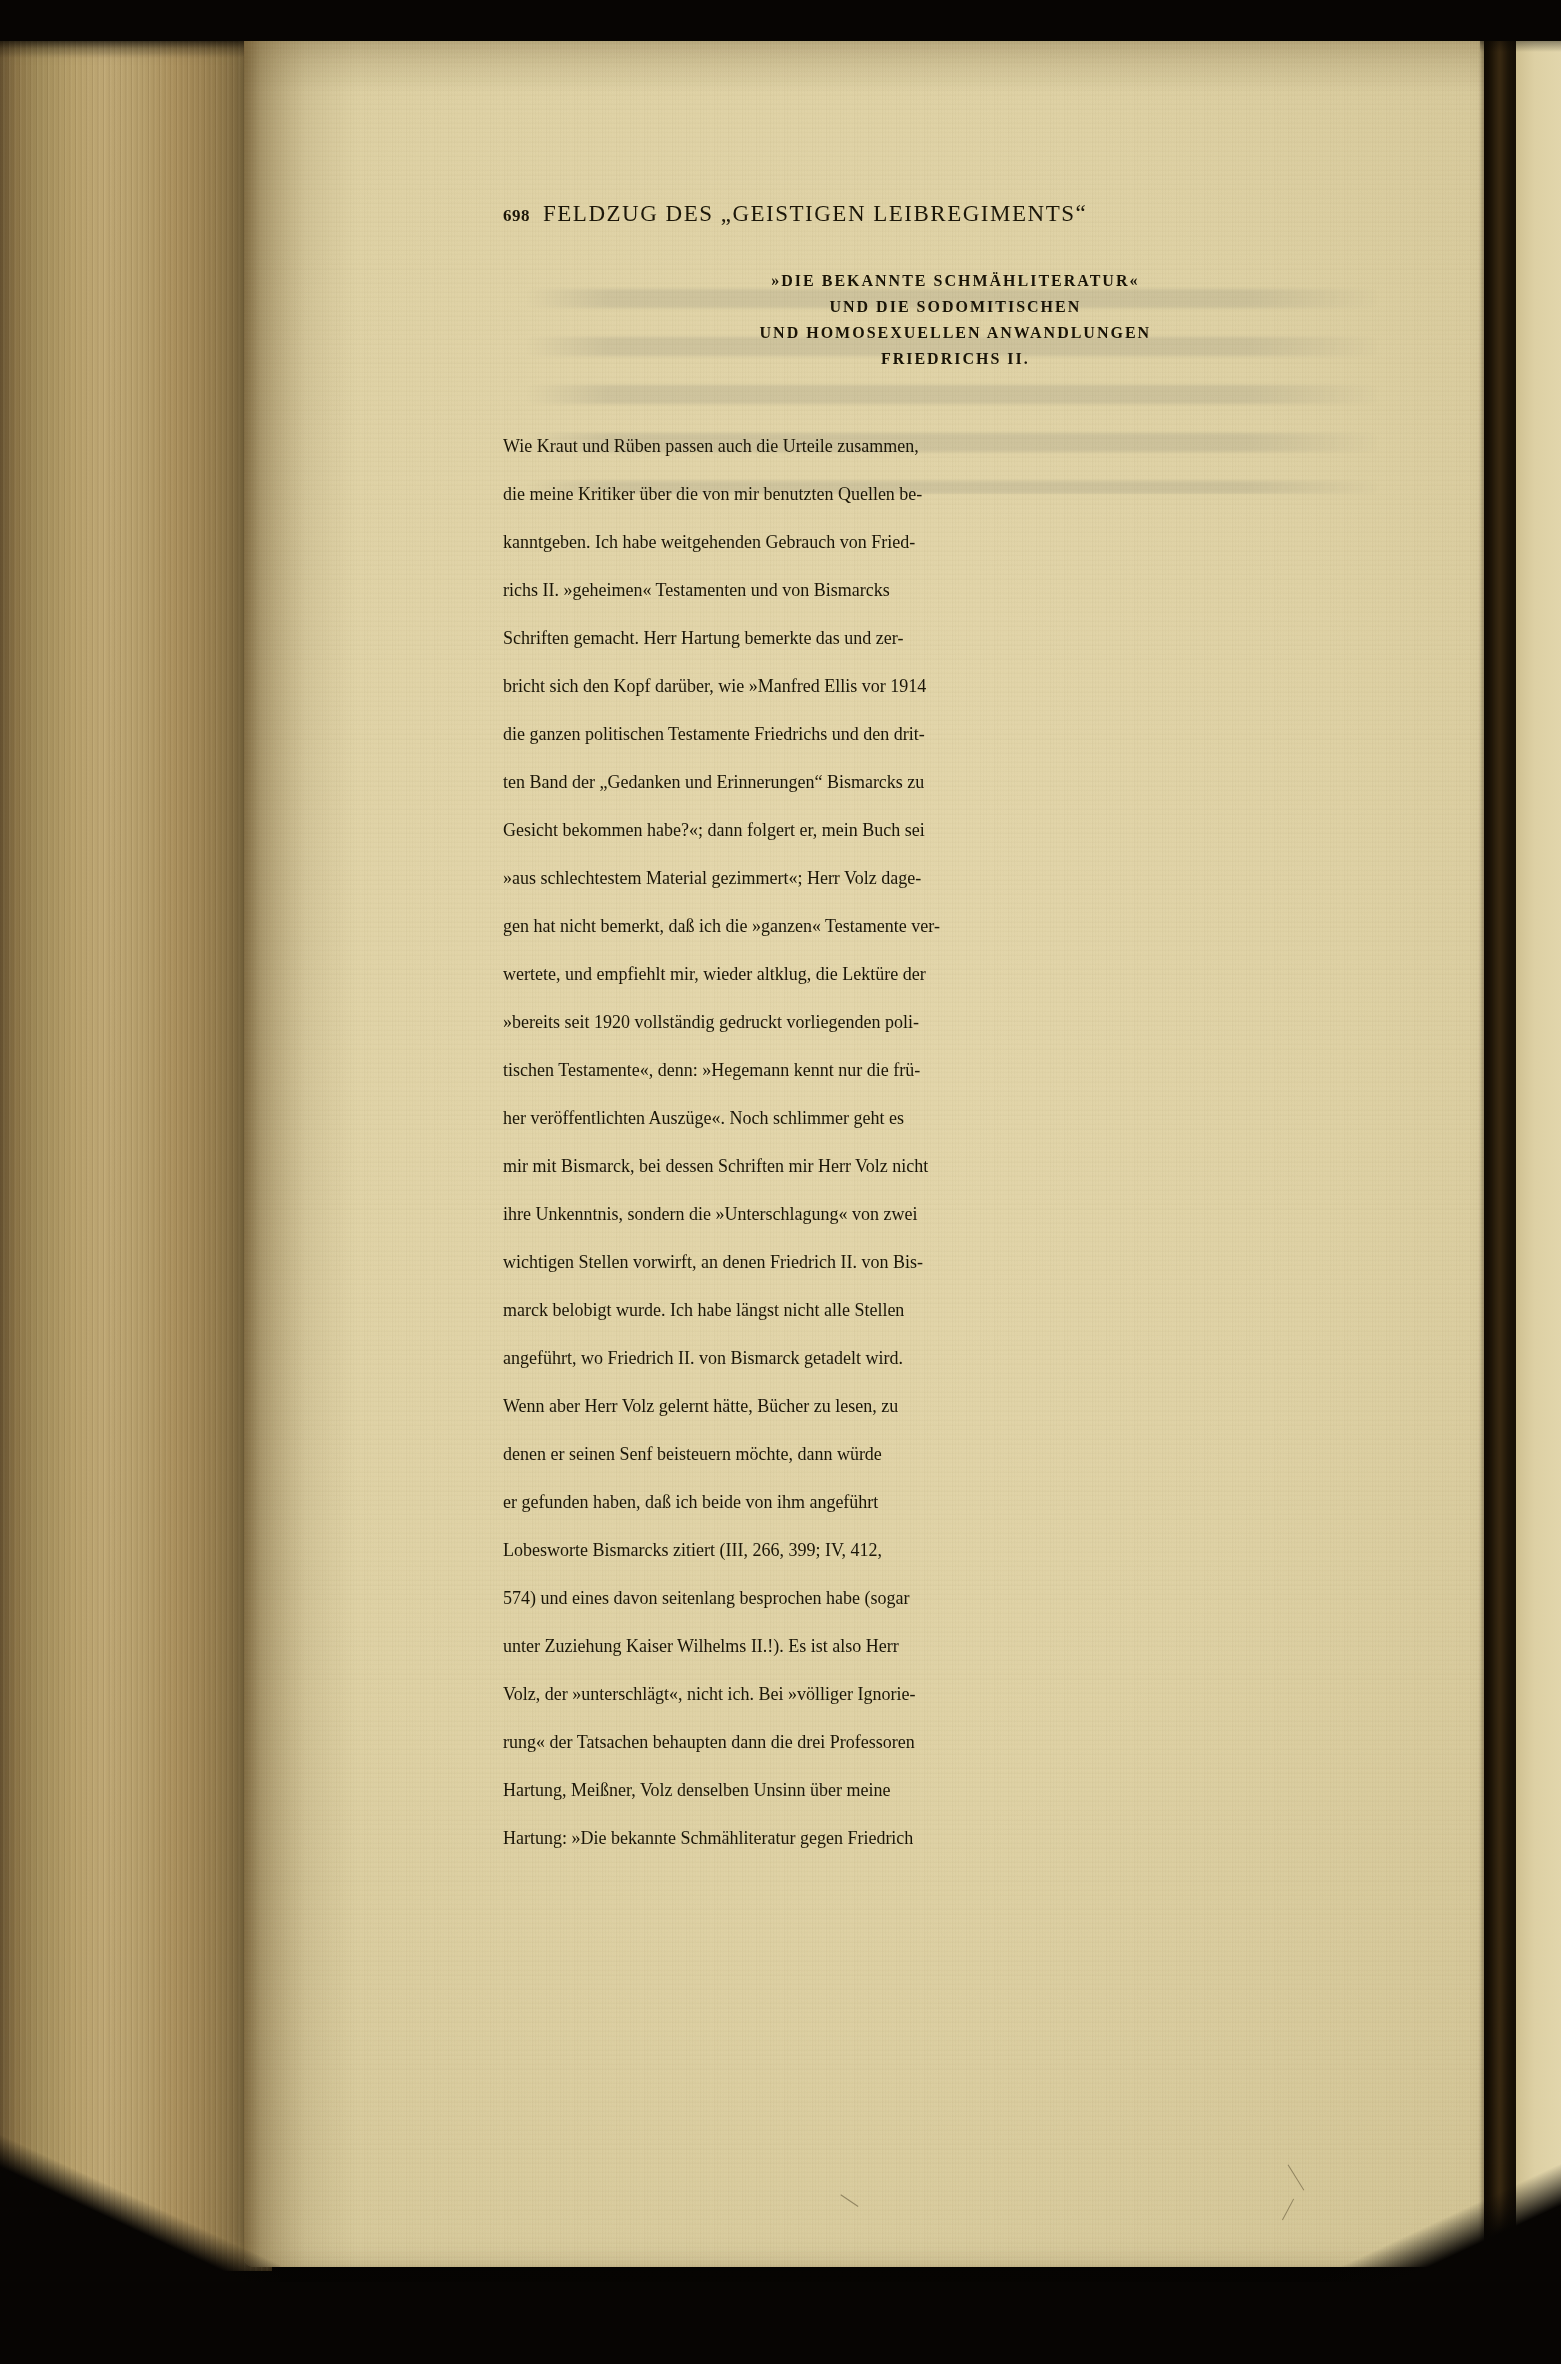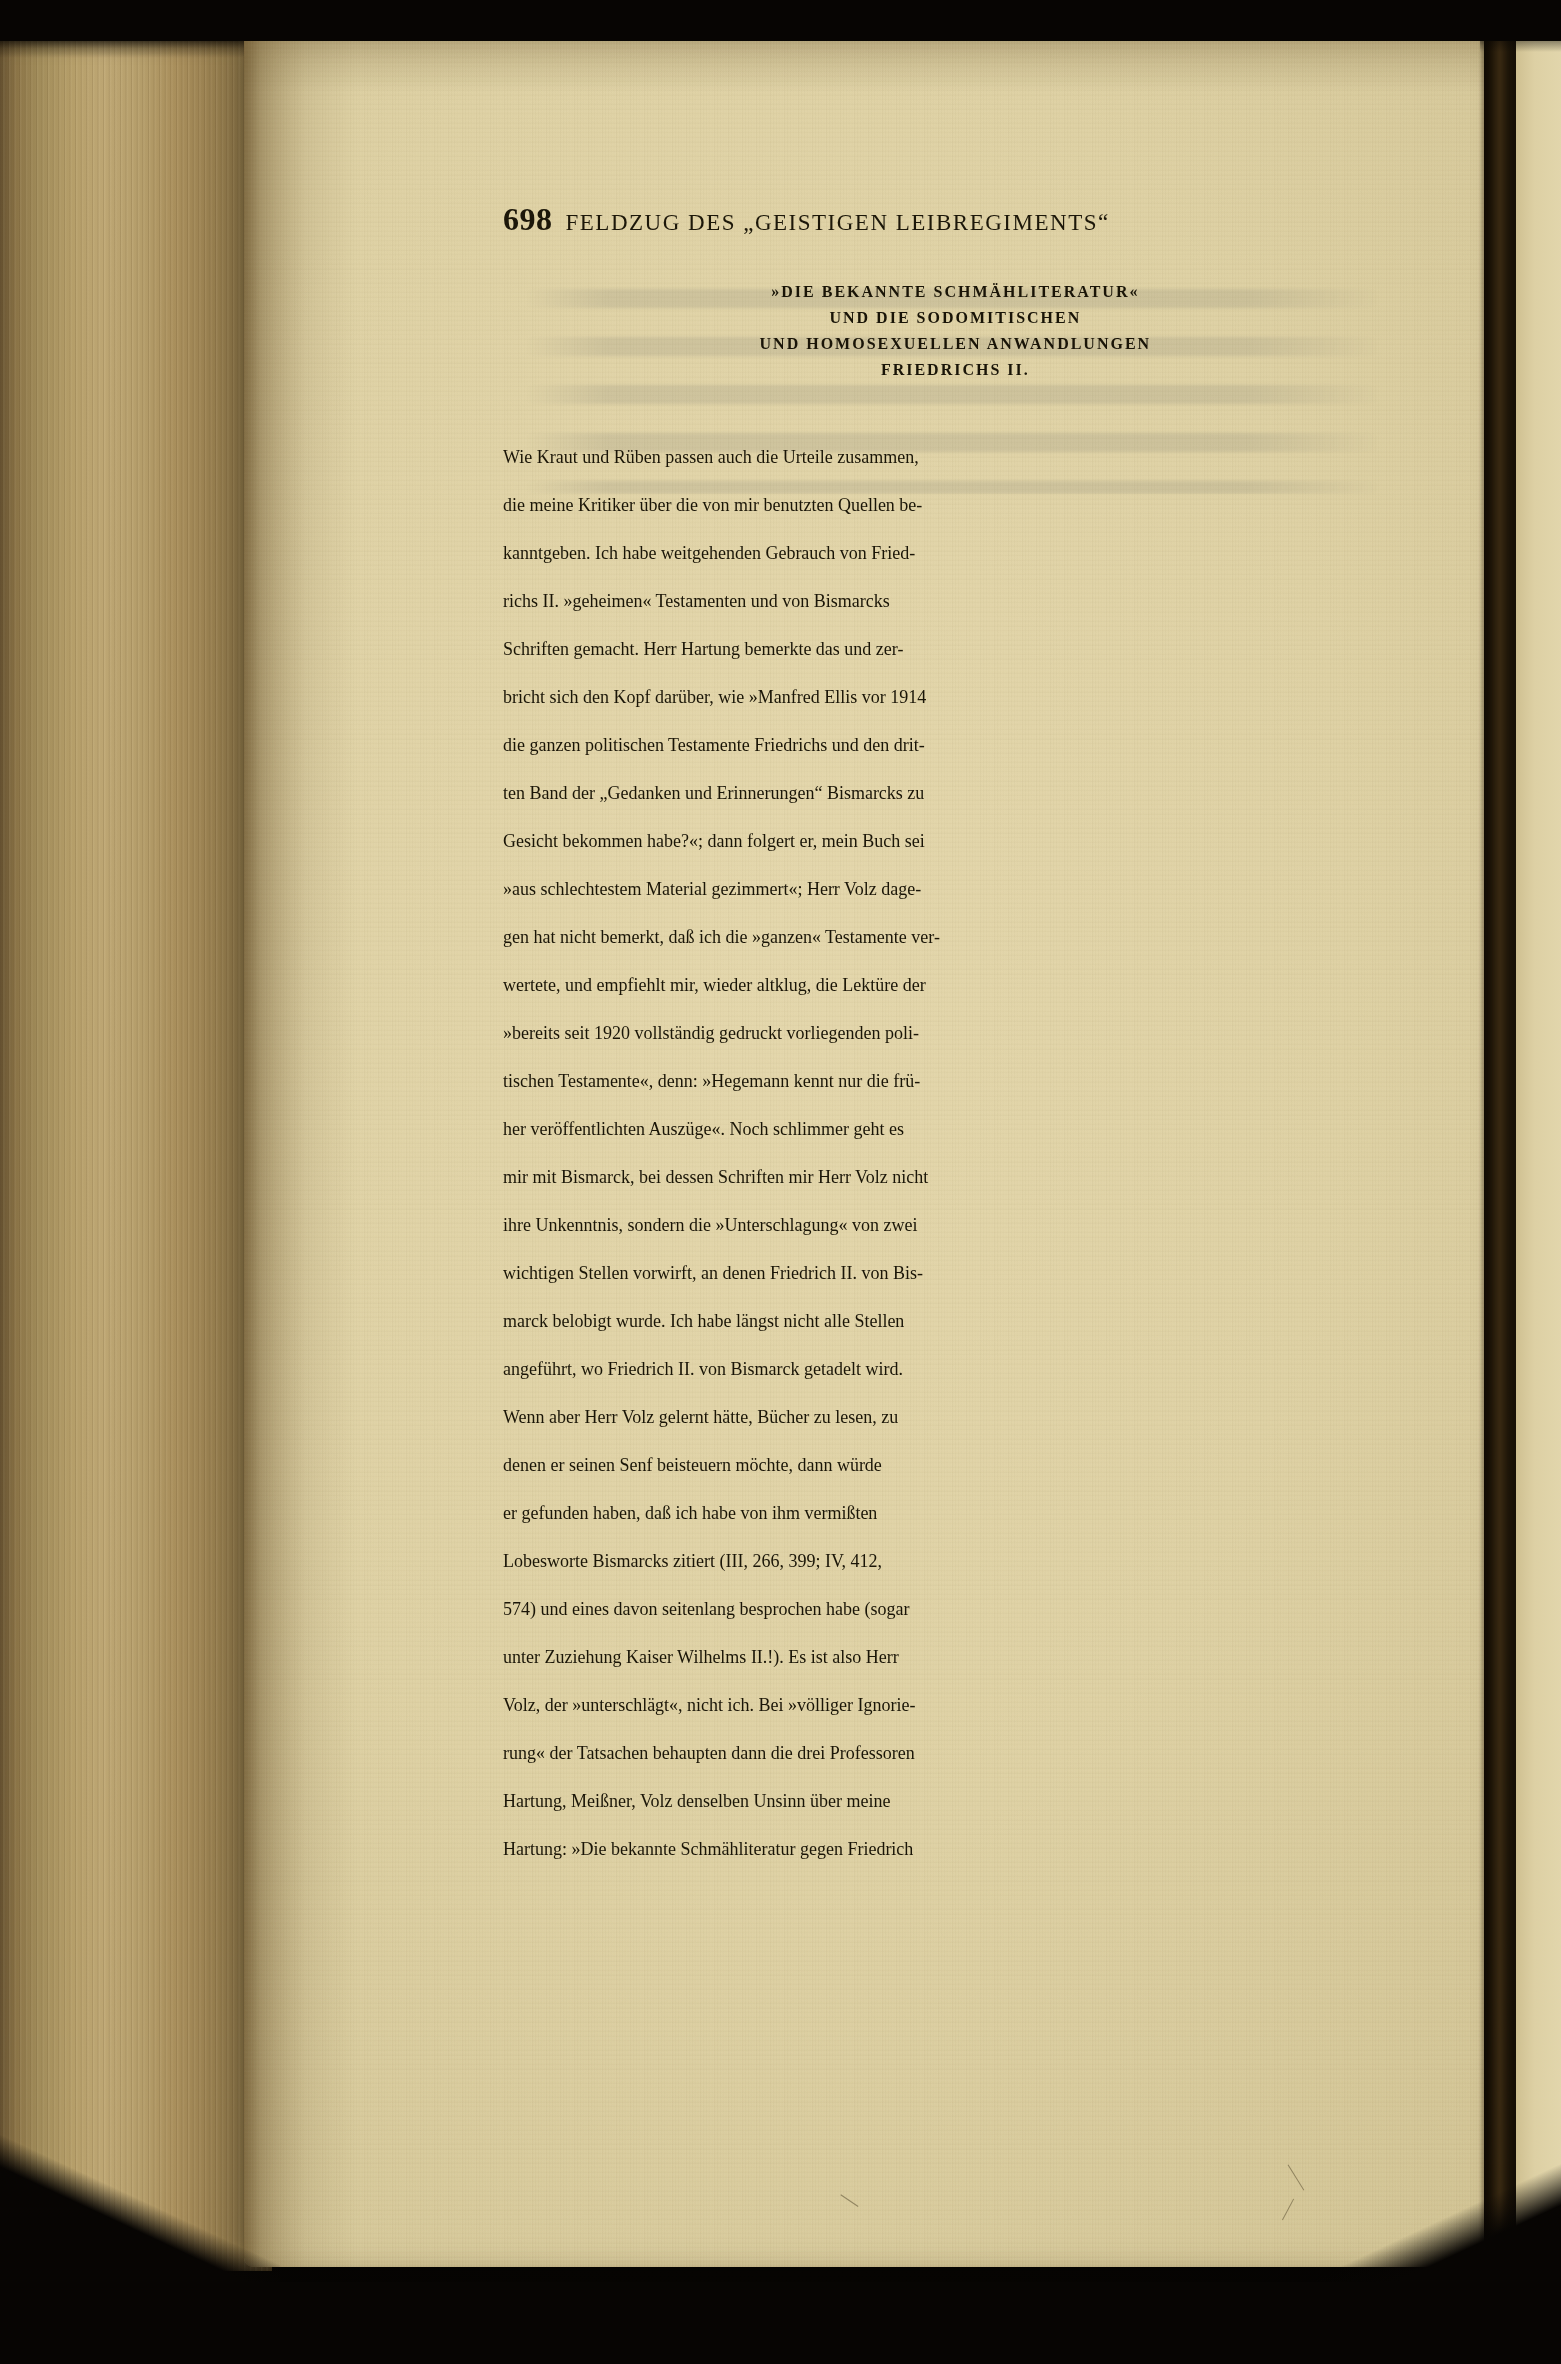--- a/index.html
+++ b/index.html
@@ -223,21 +223,21 @@
     font-size: 23px;
     letter-spacing: 1.5px;
     margin: 0 0 41px 0;
     color: #1c1709;
     white-space: nowrap;
   }
   .running-head .folio {
     font-weight: 600;
     letter-spacing: 0.5px;
     margin-right: 13px;
-    font-size: 32px;
+    font-size: 17px;
   }
 
   .title-block {
     text-align: center;
     margin: 0 0 50px 0;
     padding-right: 9.3px;
   }
   .title-block .tline {
     display: block;
     font-size: 16px;
@@ -338,21 +338,21 @@
       <span class="ln">»bereits seit 1920 vollständig gedruckt vorliegenden poli-</span>
       <span class="ln">tischen Testamente«, denn: »Hegemann kennt nur die frü-</span>
       <span class="ln">her veröffentlichten Auszüge«. Noch schlimmer geht es</span>
       <span class="ln">mir mit Bismarck, bei dessen Schriften mir Herr Volz nicht</span>
       <span class="ln">ihre Unkenntnis, sondern die »Unterschlagung« von zwei</span>
       <span class="ln">wichtigen Stellen vorwirft, an denen Friedrich II. von Bis-</span>
       <span class="ln">marck belobigt wurde. Ich habe längst nicht alle Stellen</span>
       <span class="ln">angeführt, wo Friedrich II. von Bismarck getadelt wird.</span>
       <span class="ln">Wenn aber Herr Volz gelernt hätte, Bücher zu lesen, zu</span>
       <span class="ln">denen er seinen Senf beisteuern möchte, dann würde</span>
-      <span class="ln">er gefunden haben, daß ich habe von ihm vermißten</span>
+      <span class="ln">er gefunden haben, daß ich beide von ihm angeführt</span>
       <span class="ln">Lobesworte Bismarcks zitiert (III, 266, 399; IV, 412,</span>
       <span class="ln">574) und eines davon seitenlang besprochen habe (sogar</span>
       <span class="ln">unter Zuziehung Kaiser Wilhelms II.!). Es ist also Herr</span>
       <span class="ln"><span>Volz, der »unterschlägt«, nicht ich. Bei </span><span class="it">»völliger Ignorie-</span></span>
       <span class="ln"><span class="it">rung«</span><span> der Tatsachen behaupten dann die drei Professoren</span></span>
       <span class="ln">Hartung, Meißner, Volz denselben Unsinn über meine</span>
       <span class="ln last">Hartung: »Die bekannte Schmähliteratur gegen Friedrich</span>
     </div>
 
   </div>

